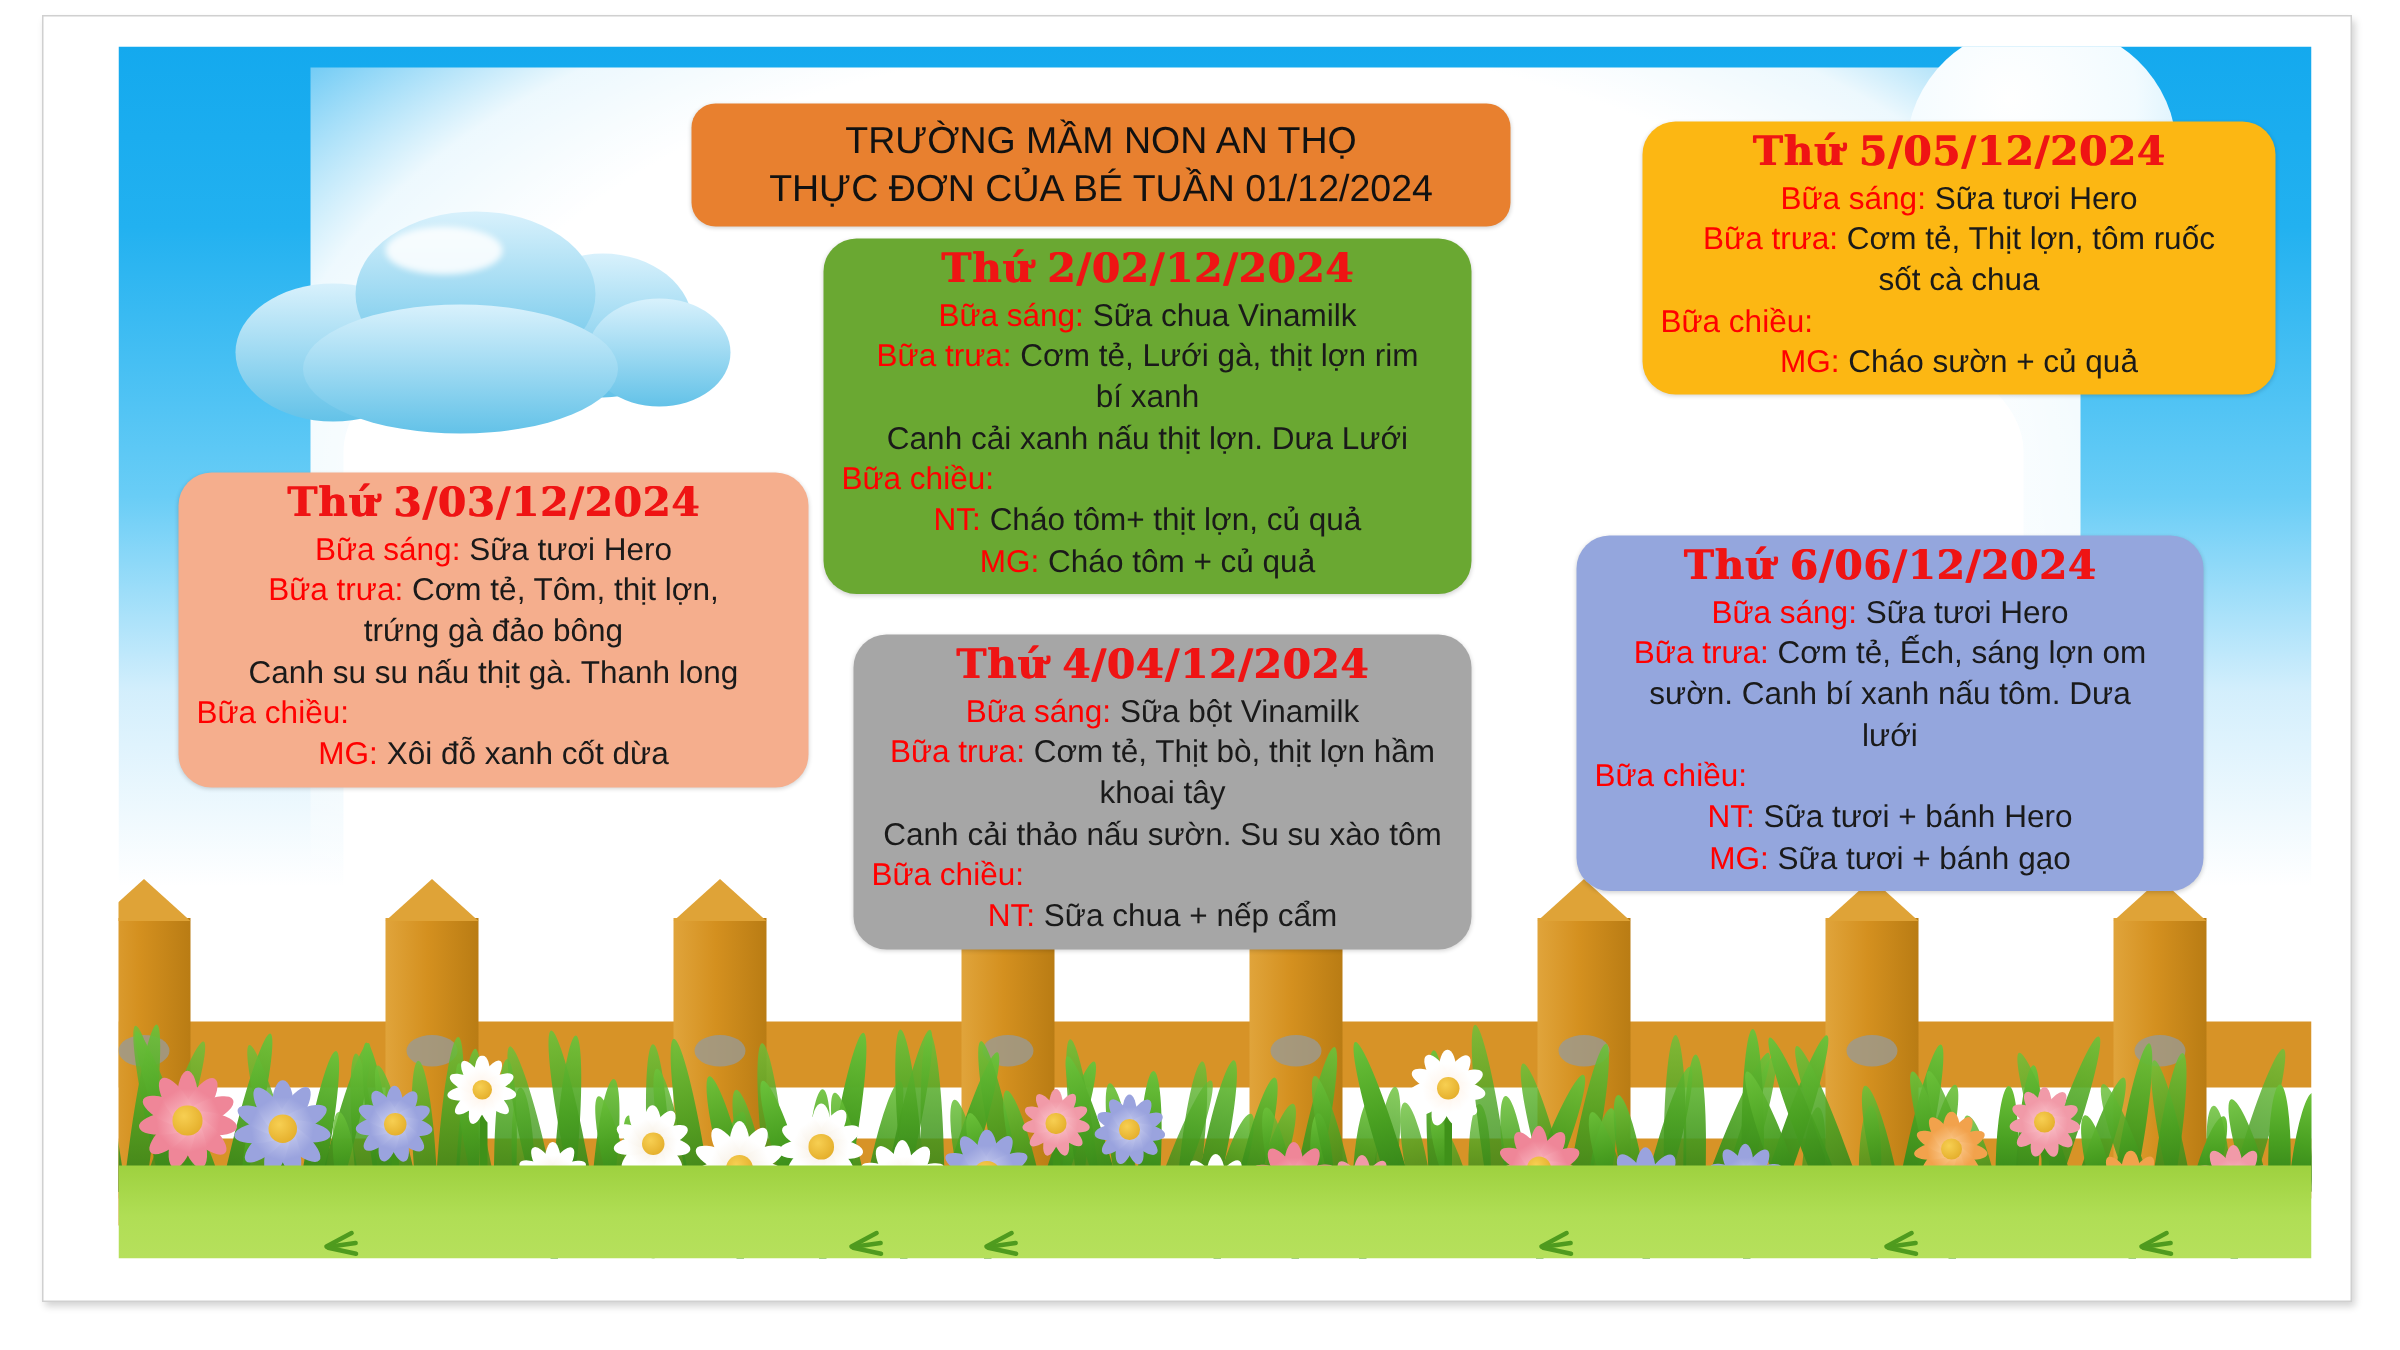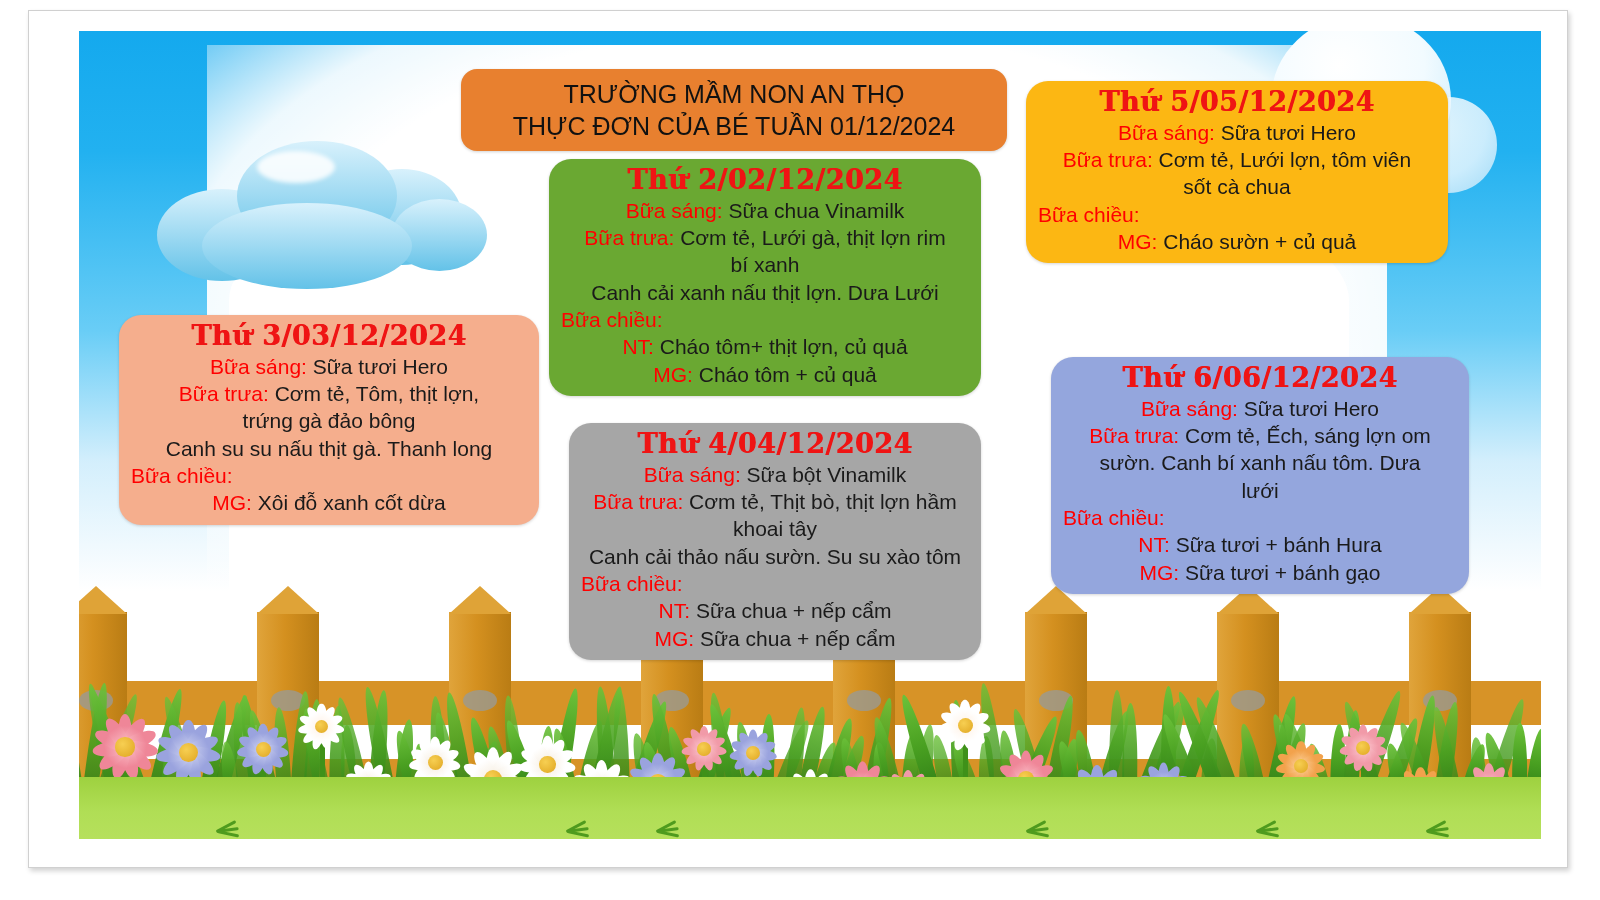--- a/index.html
+++ b/index.html
@@ -186,21 +186,21 @@
     color: #1a1a1a;
   }
   .card .lbl { color: #ff0000; }
   .ctr   { text-align: center; }
   .left  { text-align: left;   }
 
   
   #card-mon  { left: 470px;  top: 128px; width: 432px; background: #6aa832; }
   #card-tue  { left: 40px;   top: 284px; width: 420px; background: #f5ae8d; }
   #card-wed  { left: 490px;  top: 392px; width: 412px; background: #a6a6a6; }
-  #card-thu  { left: 947px;  top: 50px;  width: 422px; background: #fcb713; }
+  #card-thu  { left: 1016px;  top: 50px;  width: 422px; background: #fcb713; }
   #card-fri  { left: 972px;  top: 326px; width: 418px; background: #94a6dd; }
 
   #card-mon .day-title,
   #card-wed .day-title { font-size: 27px; }
 </style>
 </head>
 <body>
 
 <div id="slide-frame">
   <div id="scene">
@@ -873,35 +873,31 @@
         <span class="lbl">Bữa trưa:</span> 
         <span>Cơm tẻ, Thịt bò, thịt lợn hầm</span>
       </div>
       <div class="line ctr">khoai tây</div>
       <div class="line ctr">Canh cải thảo nấu sườn. Su su xào tôm</div>
       <div class="line left lbl">Bữa chiều:</div>
       <div class="line ctr">
         <span class="lbl">NT:</span> 
         <span>Sữa chua + nếp cẩm</span>
       </div>
-      <div class="line ctr">
-        <span class="lbl">MG:</span> 
-        <span>Sữa chua + nếp cẩm</span>
-      </div>
     </div>
 
     <div class="card" id="card-thu">
       <div class="day-title">Thứ 5/05/12/2024</div>
       <div class="line ctr">
         <span class="lbl">Bữa sáng:</span> 
         <span>Sữa tươi Hero</span>
       </div>
       <div class="line ctr">
         <span class="lbl">Bữa trưa:</span> 
-        <span>Cơm tẻ, Lưới lợn, tôm viên</span>
+        <span>Cơm tẻ, Thịt lợn, tôm ruốc</span>
       </div>
       <div class="line ctr">sốt cà chua</div>
       <div class="line left lbl">Bữa chiều:</div>
       <div class="line ctr">
         <span class="lbl">MG:</span> 
         <span>Cháo sườn + củ quả</span>
       </div>
     </div>
 
     <div class="card" id="card-fri">
@@ -912,21 +908,21 @@
       </div>
       <div class="line ctr">
         <span class="lbl">Bữa trưa:</span> 
         <span>Cơm tẻ, Ếch, sáng lợn om</span>
       </div>
       <div class="line ctr">sườn. Canh bí xanh nấu tôm. Dưa</div>
       <div class="line ctr">lưới</div>
       <div class="line left lbl">Bữa chiều:</div>
       <div class="line ctr">
         <span class="lbl">NT:</span> 
-        <span>Sữa tươi + bánh Hura</span>
+        <span>Sữa tươi + bánh Hero</span>
       </div>
       <div class="line ctr">
         <span class="lbl">MG:</span> 
         <span>Sữa tươi + bánh gạo</span>
       </div>
     </div>
 
   </div>
 </div>
 

